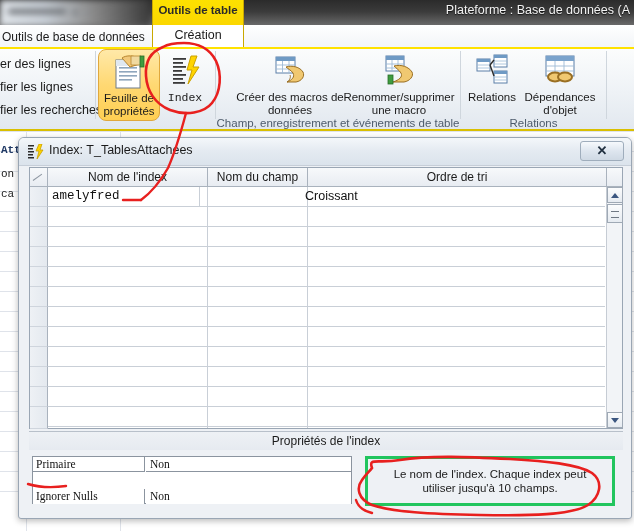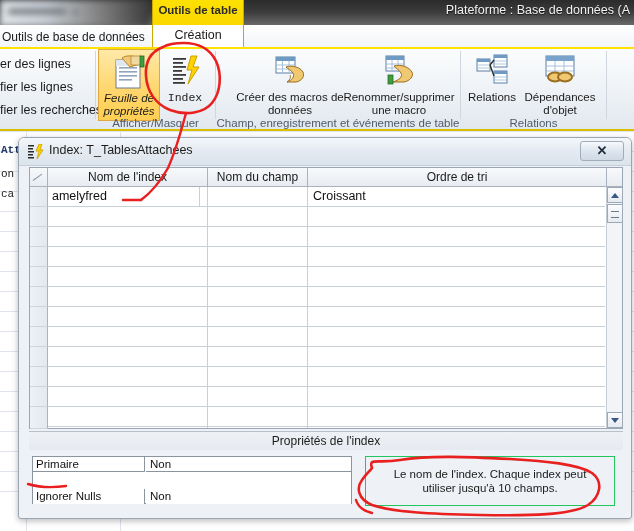--- a/index.html
+++ b/index.html
@@ -97,21 +97,21 @@
     position: absolute; left: 0; font-size: 12.5px; color: #1b1b1b; white-space: nowrap;
   }
 
   
   .bigbtn {
     position: absolute; top: 2px; width: 62px; height: 72px;
     text-align: center; cursor: default;
   }
   .bigbtn.sel {
     background: linear-gradient(to bottom, #ffe9a8 0%, #ffd873 50%, #ffcf52 100%);
-    border: 1px solid #e0a83d; border-radius: 0; font-style: italic;
+    border: 1px solid #e0a83d; border-radius: 8px;
   }
   .bigbtn .lbl {
     position: absolute; left: -6px; right: -6px; top: 42px;
     font-size: 11.5px; color: #1b1b1b; line-height: 13px;
   }
   .ico { position: absolute; left: 50%; top: 4px; transform: translateX(-50%); }
 
   
   .bg-sheet {
     position: absolute; left: 0; top: 131px; width: 634px; height: 400px;
@@ -237,21 +237,21 @@
     text-align: center; font-size: 12px; color: #1b1b1b; line-height: 18px;
   }
   .props-body {
     position: absolute; left: 10px; top: 312px; width: 594px; height: 60px;
     background: #eef1f5;
   }
   .prop-table {
     position: absolute; left: 3px; top: 6px; width: 320px; height: 48px;
     background: #ffffff; border: 1px solid #8b949f;
   }
-  .prop-row { position: absolute; left: 0; width: 100%; height: 16px; }
+  .prop-row { position: absolute; left: 0; width: 100%; height: 16px; font-family: Liberation Serif, serif; }
   .prop-name {
     position: absolute; left: 0; top: 0; width: 112px; height: 15px;
     line-height: 15px; font-size: 11.5px; color: #111; padding-left: 3px;
     border-right: 1px solid #8b949f; border-bottom: 1px solid #8b949f;
     background: #ffffff; white-space: nowrap;
   }
   .prop-val {
     position: absolute; left: 113px; right: 0; top: 0; height: 15px;
     line-height: 15px; font-size: 11.5px; color: #111; padding-left: 4px;
     border-bottom: 1px solid #8b949f; background: #ffffff; white-space: nowrap;
@@ -262,21 +262,21 @@
     background: linear-gradient(to bottom, #fbfcfd 0%, #e3e9f0 100%);
     border: 1px solid #8b949f; cursor: pointer;
   }
   .combo-arrow:after {
     content: ""; position: absolute; left: 4px; top: 5px; width: 0; height: 0;
     border-left: 3.5px solid transparent; border-right: 3.5px solid transparent;
     border-top: 4px solid #1b1b1b;
   }
   .help-box {
     position: absolute; left: 336px; top: 6px; width: 250px; height: 50px;
-    background: #eef1f5; border: 1px solid #22c55e;
+    background: #eef1f5; border: 3px solid #22c55e;
     display: flex; align-items: center; 
   }
   .help-text {
     font-size: 11.5px; color: #1b1b1b; text-align: center; line-height: 14px;
     padding: 0 12px;
   }
 
   
   .annot { position: absolute; left: 0; top: 0; width: 634px; height: 531px; pointer-events: none; }
 </style>
@@ -368,21 +368,20 @@
               <rect x="7" y="17" width="9" height="1.8"></rect>
               <rect x="7" y="21" width="13" height="1.8"></rect>
               <rect x="7" y="25" width="10" height="1.8"></rect>
               <rect x="7" y="29" width="12" height="1.8"></rect>
             </g>
             <path d="M25 3 L21 17 L26 17 L22 31 L33 14 L27 14 L31 3 Z" fill="#ffd400" stroke="#c9a000" stroke-width="1"></path>
           </svg>
         </span>
         <span class="lbl" style="top:42px">Index</span>
       </div>
-      <div class="group-title">Afficher/Masquer</div>
     </div>
     <div class="group-sep" style="left:215px"></div>
 
     <div class="group" style="left:216px; width:244px;">
       <div class="bigbtn" style="left:24px; width:100px;">
         <span class="ico">
           <svg width="40" height="36" viewBox="0 0 40 36">
             <rect x="6" y="4" width="19" height="16" fill="#ffffff" stroke="#5b7fa8" stroke-width="1"></rect>
             <rect x="6" y="4" width="19" height="4" fill="#6f9ac4"></rect>
             <g stroke="#9dbad6" stroke-width=".9">
@@ -507,23 +506,23 @@
       <div class="rowhdr" style="top:99px;  height:20px"></div>
       <div class="rowhdr" style="top:119px; height:20px"></div>
       <div class="rowhdr" style="top:139px; height:20px"></div>
       <div class="rowhdr" style="top:159px; height:20px"></div>
       <div class="rowhdr" style="top:179px; height:20px"></div>
       <div class="rowhdr" style="top:199px; height:20px"></div>
       <div class="rowhdr" style="top:219px; height:20px"></div>
       <div class="rowhdr" style="top:239px; height:22px"></div>
 
       <div class="grid-row" style="top:19px">
-        <div class="cell" style="left:0; width:152px;">amelyfred</div>
+        <div class="cell" style="left:0; width:152px;font-family:Liberation Mono, monospace;">amelyfred</div>
         <div class="cell" style="left:160px; width:100px;"></div>
-        <div class="cell" style="left:261px; width:299px; border-right:none;">Croissant</div>
+        <div class="cell" style="left:253px; width:299px; border-right:none;">Croissant</div>
         <div class="hline"></div>
       </div>
       <div class="grid-row" style="top:39px">
           <div class="hline"></div>
         </div>
       <div class="grid-row" style="top:59px">
           <div class="hline"></div>
         </div>
       <div class="grid-row" style="top:79px">
           <div class="hline"></div>

